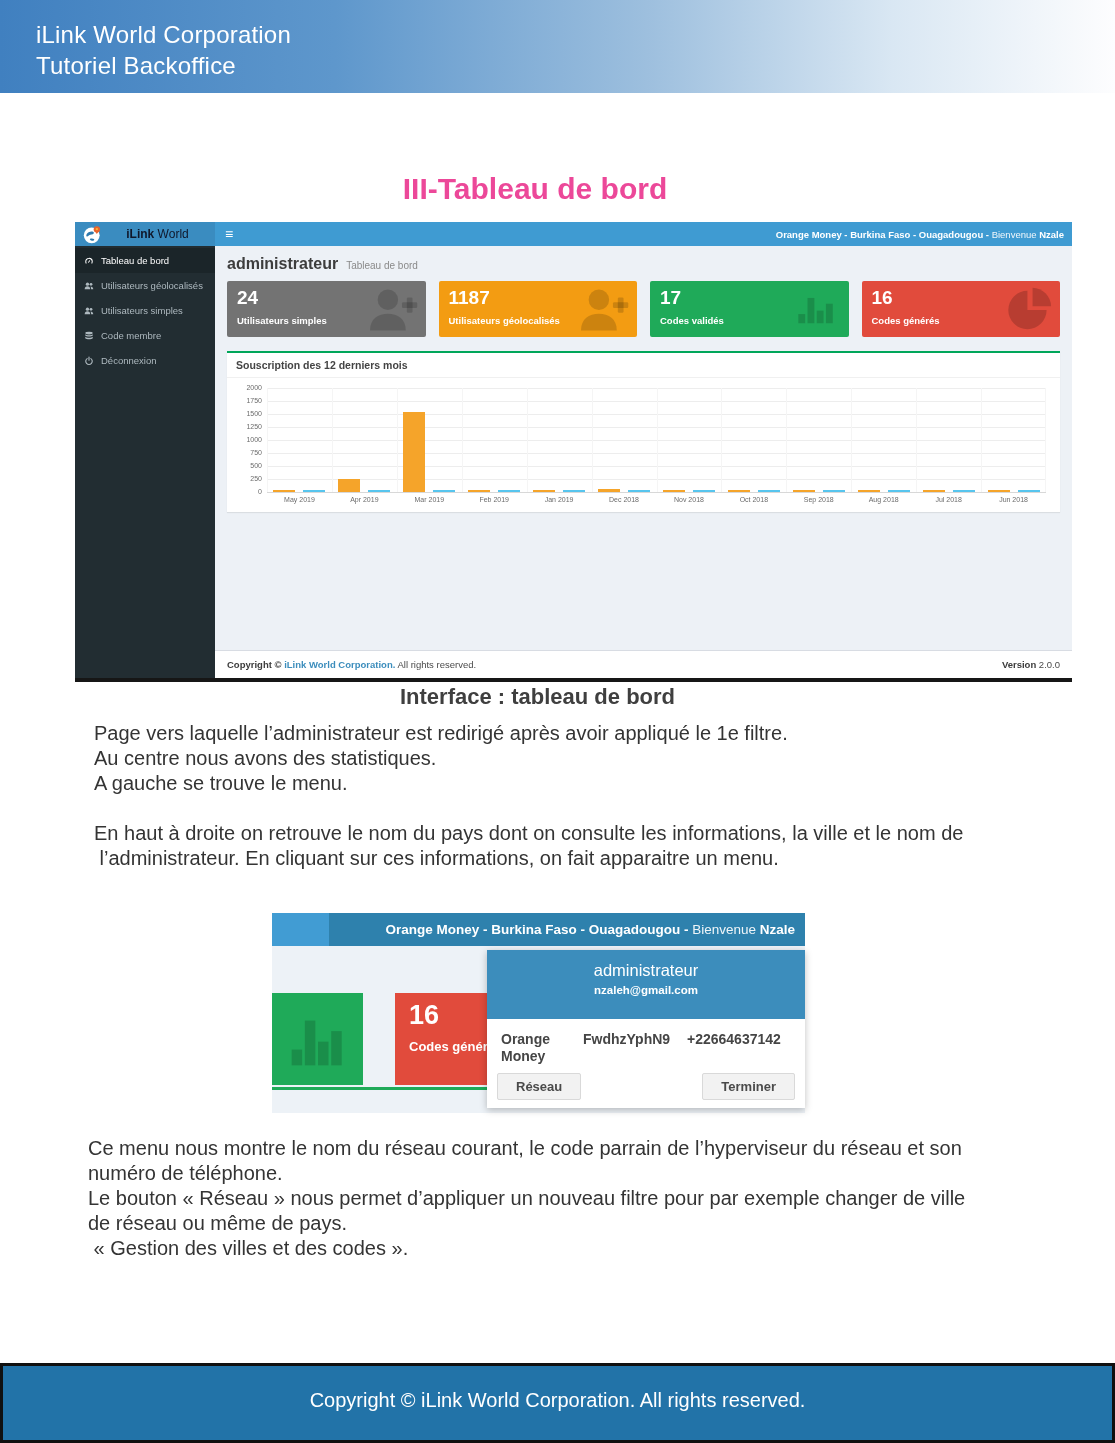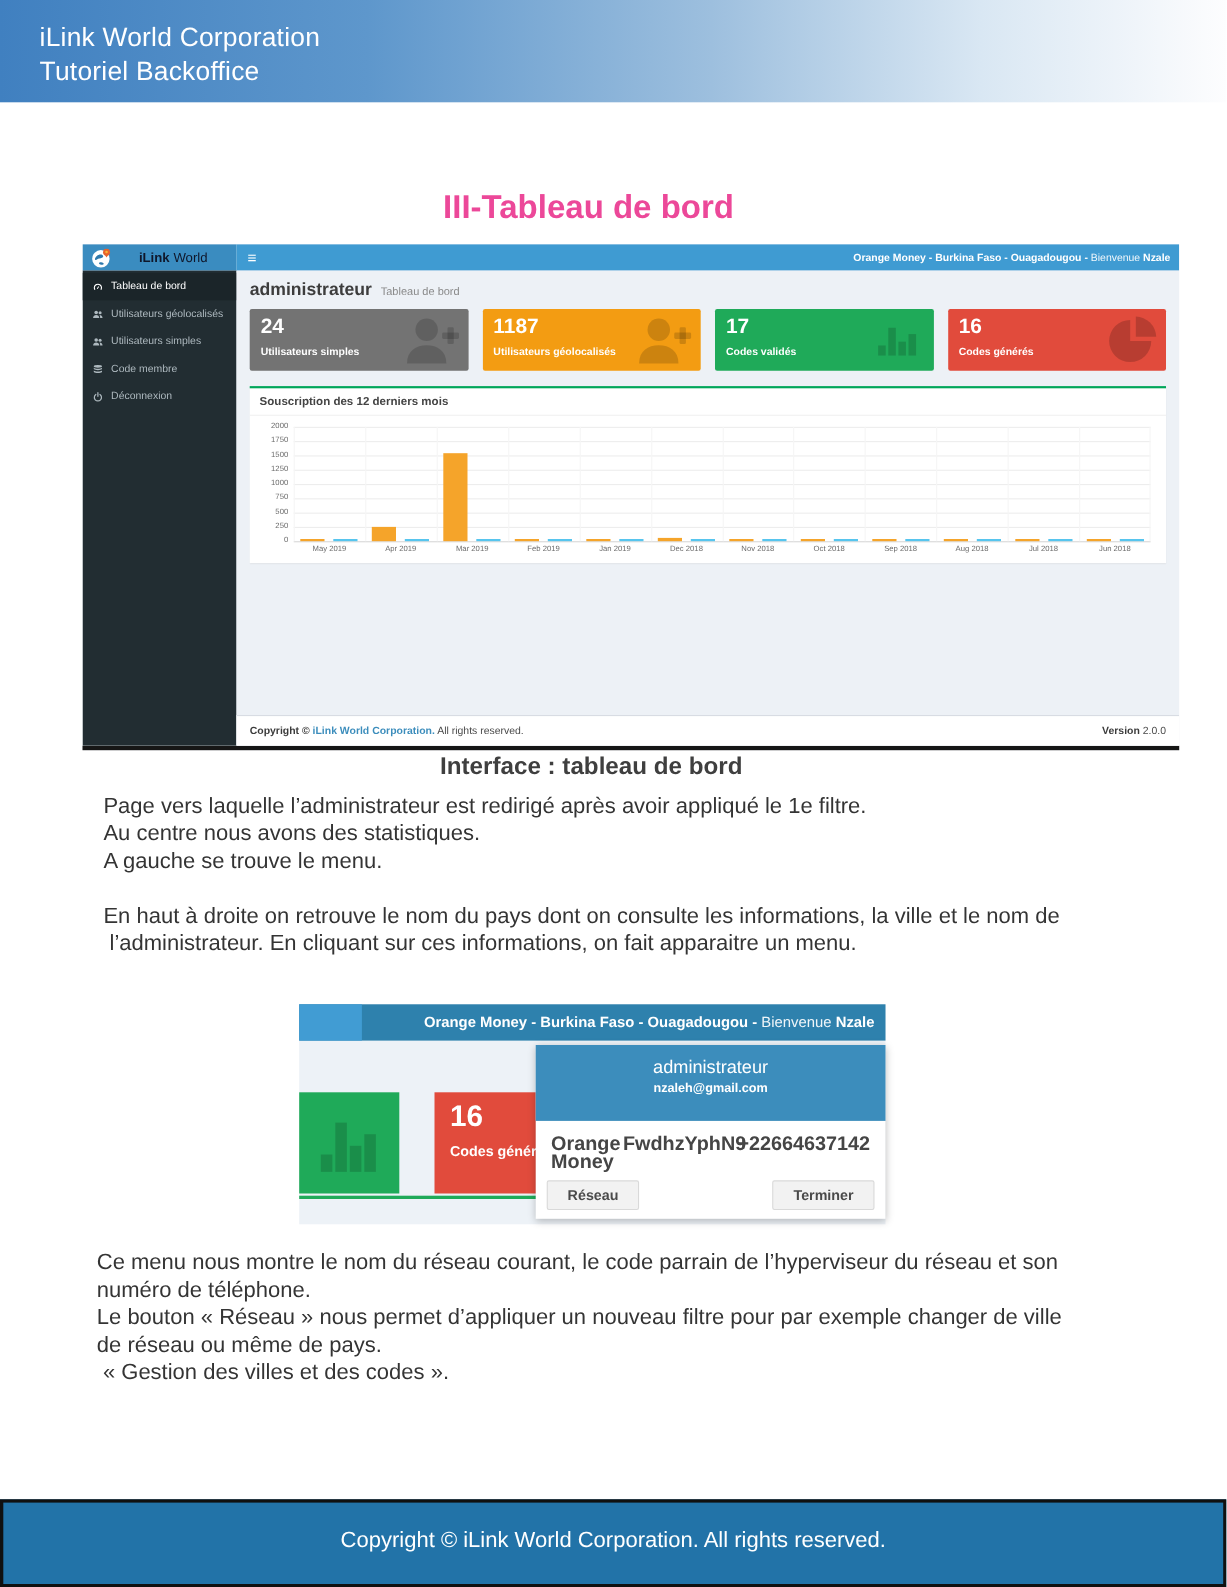--- a/index.html
+++ b/index.html
@@ -78,21 +78,21 @@
   .s2-red-card{position:absolute;left:123px;top:80px;width:124px;height:92px;background:#e14b3c;
     color:#fff;box-sizing:border-box;padding:8px 0 0 14px;overflow:hidden;}
   .s2-red-num{font-size:27px;font-weight:bold;line-height:28px;}
   .s2-red-label{font-size:13px;font-weight:bold;margin-top:10px;white-space:nowrap;}
   .s2-green-line{position:absolute;left:0;top:174px;width:348px;height:3px;background:#1faa59;}
   .s2-dropdown{position:absolute;left:215px;top:37px;width:318px;height:158px;background:#fff;
     box-shadow:0 2px 7px rgba(0,0,0,.25);z-index:2;}
   .dd-header{height:58px;background:#3c8dbc;color:#fff;text-align:center;padding-top:11px;box-sizing:content-box;}
   .dd-title{font-size:16.5px;}
   .dd-email{font-size:11.5px;font-weight:bold;margin-top:4px;}
-  .dd-body{padding:12px 14px 0;display:flex;font-size:18px;font-weight:bold;color:#454545;line-height:17px;}
+  .dd-body{padding:12px 14px 0;display:flex;font-size:14px;font-weight:bold;color:#454545;line-height:17px;}
   .dd-network{width:82px;}
   .dd-code{width:104px;}
   .dd-footer{position:absolute;left:10px;right:10px;bottom:8px;display:flex;justify-content:space-between;}
   .dd-btn{font-family:"Liberation Sans",sans-serif;font-size:13px;font-weight:bold;color:#4a4a4a;
     background:#f2f2f2;border:1px solid #d9d9d9;padding:5px 18px;border-radius:2px;cursor:pointer;}
   
   .doc-footer{position:absolute;left:0;top:1363px;width:1115px;height:80px;box-sizing:border-box;
     background:#2273a8;border:3px solid #101010;color:#fff;text-align:center;font-size:20px;padding-top:23px;}
 </style>
 </head>

